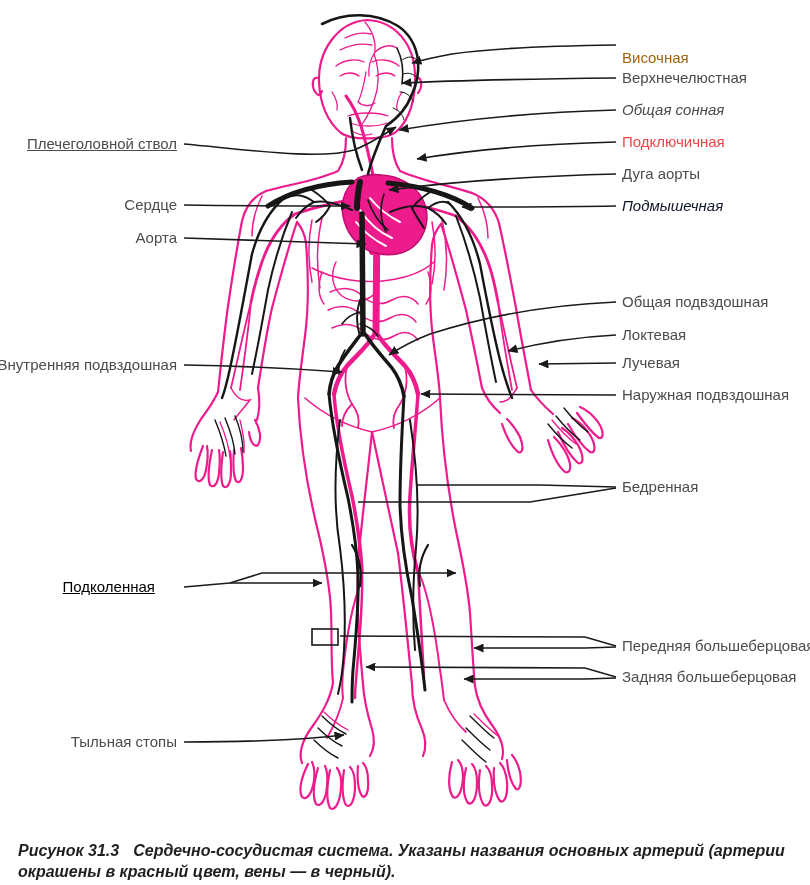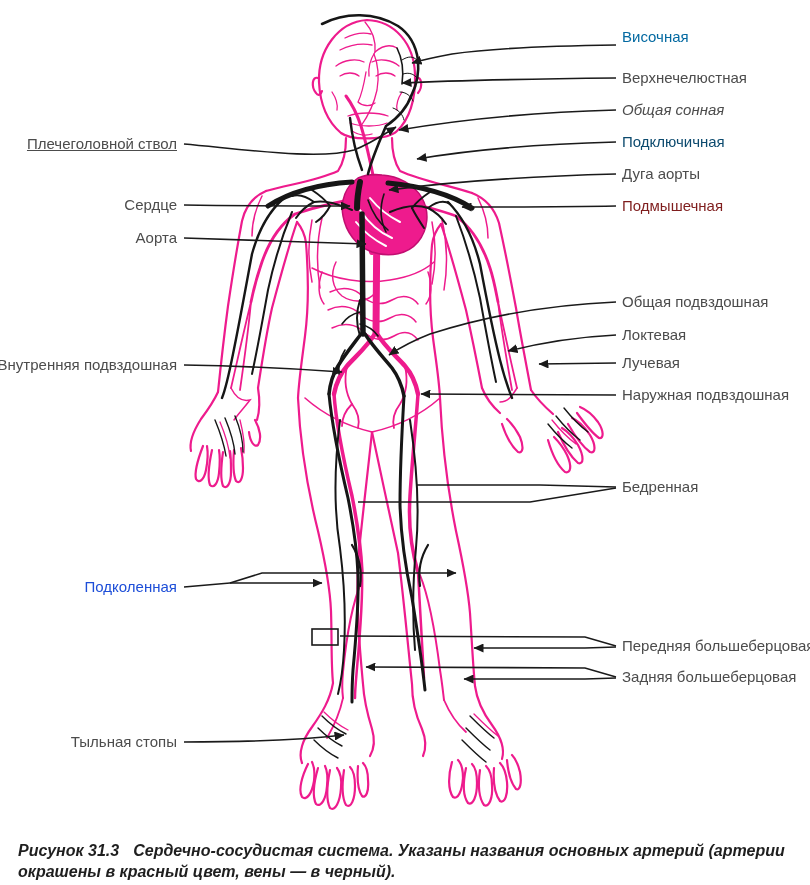--- a/index.html
+++ b/index.html
@@ -244,28 +244,28 @@
     <path d="M230,583 L 262,573 L 456,573" marker-end="url(#arr)"></path>
     <path d="M184,742 C250,742 300,740 344,735" marker-end="url(#arr)"></path>
   </g>
 </svg>
 
   <div id="labels-layer">
       <div class="lbl left" style="right: 633px; top: 144px; color: rgb(76, 76, 76); text-decoration: underline;">Плечеголовной ствол</div>
       <div class="lbl left" style="right: 633px; top: 205px; color: rgb(76, 76, 76);">Сердце</div>
       <div class="lbl left" style="right: 633px; top: 238px; color: rgb(76, 76, 76);">Аорта</div>
       <div class="lbl left" style="right: 633px; top: 365px; color: rgb(76, 76, 76);">Внутренняя подвздошная</div>
-      <div class="lbl left" style="right: 633px; top: 587px; color: #1d4ed8;">Подколенная</div>
+      <div class="lbl left" style="right: 655px; top: 587px; color: #000000; text-decoration: underline;">Подколенная</div>
       <div class="lbl left" style="right: 633px; top: 742px; color: rgb(76, 76, 76);">Тыльная стопы</div>
-      <div class="lbl right" style="left: 622px; top: 37px; color: #0369a1;">Височная</div>
+      <div class="lbl right" style="left: 622px; top: 58px; color: #a16207;">Височная</div>
       <div class="lbl right" style="left: 622px; top: 78px; color: rgb(76, 76, 76);">Верхнечелюстная</div>
       <div class="lbl right" style="left: 622px; top: 110px; color: rgb(76, 76, 76); font-style: italic;">Общая сонная</div>
-      <div class="lbl right" style="left: 622px; top: 142px; color: #0c4a6e;">Подключичная</div>
+      <div class="lbl right" style="left: 622px; top: 142px; color: #ef4444;">Подключичная</div>
       <div class="lbl right" style="left: 622px; top: 174px; color: rgb(76, 76, 76);">Дуга аорты</div>
-      <div class="lbl right" style="left: 622px; top: 206px; color: #7f1d1d;">Подмышечная</div>
+      <div class="lbl right" style="left: 622px; top: 206px; color: #0f172a; font-style: italic;">Подмышечная</div>
       <div class="lbl right" style="left: 622px; top: 302px; color: rgb(76, 76, 76);">Общая подвздошная</div>
       <div class="lbl right" style="left: 622px; top: 335px; color: rgb(76, 76, 76);">Локтевая</div>
       <div class="lbl right" style="left: 622px; top: 363px; color: rgb(76, 76, 76);">Лучевая</div>
       <div class="lbl right" style="left: 622px; top: 395px; color: rgb(76, 76, 76); text-align: center;">Наружная подвздошная</div>
       <div class="lbl right" style="left: 622px; top: 487px; color: rgb(76, 76, 76);">Бедренная</div>
       <div class="lbl right" style="left: 622px; top: 646px; color: rgb(76, 76, 76);">Передняя большеберцовая</div>
       <div class="lbl right" style="left: 622px; top: 677px; color: rgb(76, 76, 76); text-align: center;">Задняя большеберцовая</div>
     </div>
 
   <div id="caption">

